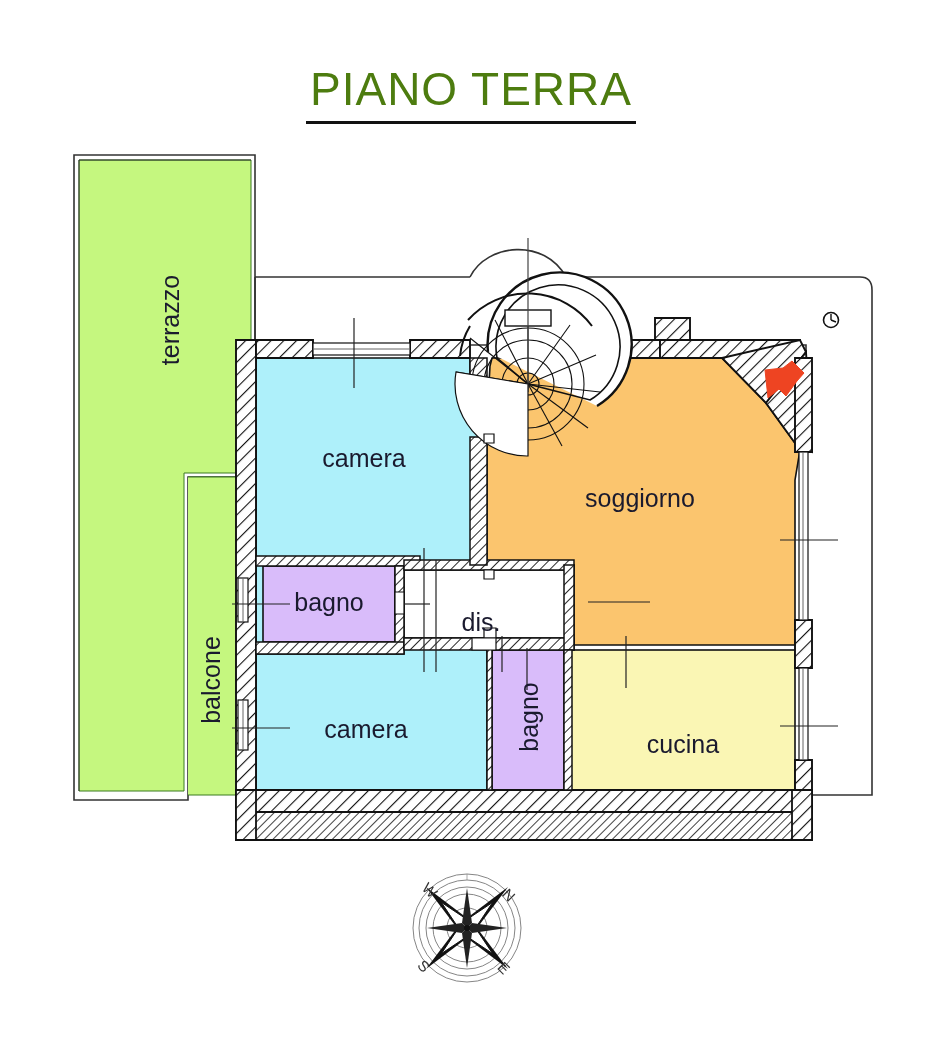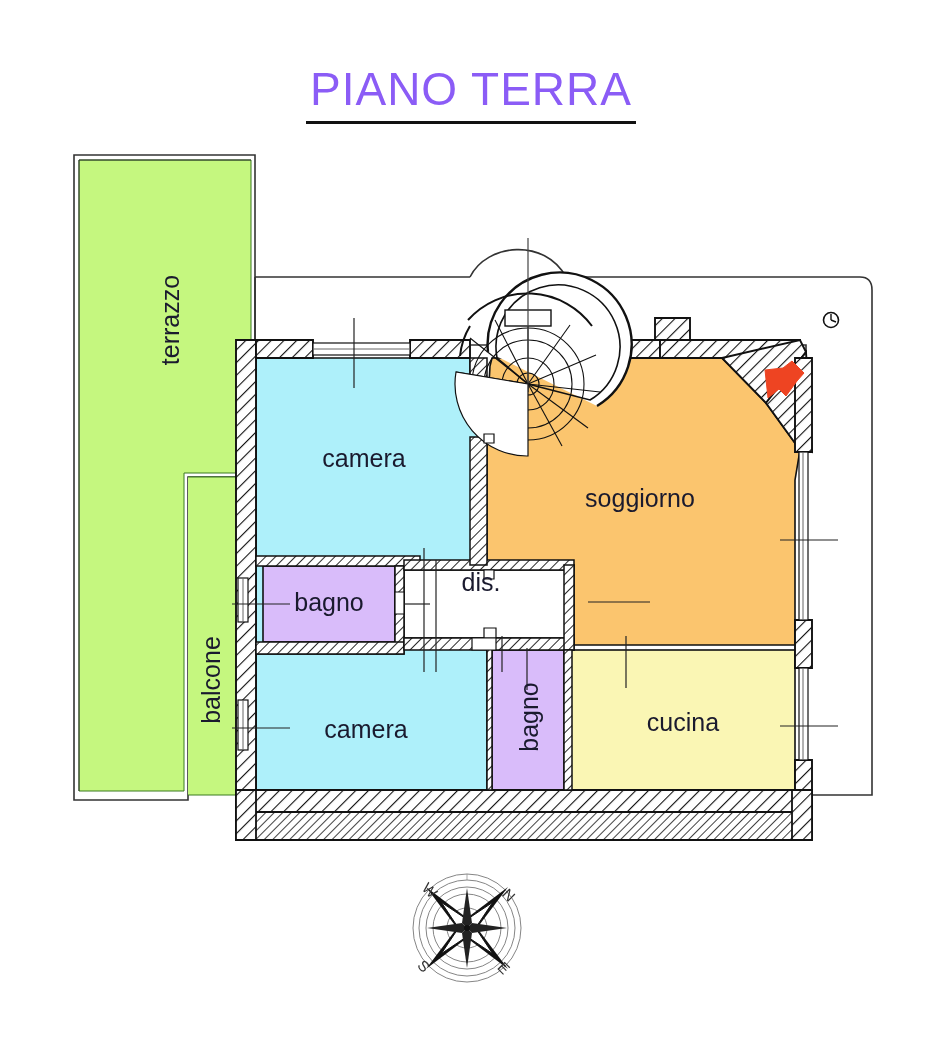--- a/index.html
+++ b/index.html
@@ -1,20 +1,20 @@
 <!DOCTYPE html>
 <html><head>
 <meta charset="utf-8">
 <style>
   html,body{margin:0;padding:0;background:#ffffff;}
   body{width:942px;height:1050px;position:relative;overflow:hidden;
        font-family:"Liberation Sans","DejaVu Sans",sans-serif;}
   #plan{position:absolute;left:0;top:0;width:942px;height:1050px;}
   .ttl{position:absolute;left:0;top:62px;width:942px;text-align:center;
-       font-size:46px;letter-spacing:1px;color:#8b5cf6;font-family:"Liberation Sans",sans-serif;}
+       font-size:46px;letter-spacing:1px;color:#4d7c0f;font-family:"Liberation Sans",sans-serif;}
   .ttl u{text-decoration:none;border-bottom:3px solid #111;padding:0 4px 6px 4px;}
   .rlbl{position:absolute;color:#1a1a2e;font-size:25px;white-space:nowrap;
         font-family:"Liberation Sans",sans-serif;}
 </style>
 </head>
 <body>
 
 <div class="ttl"><u>PIANO TERRA</u></div>
 
 <svg id="plan" viewBox="0 0 942 1050">
@@ -219,21 +219,21 @@
     </g>
     <circle r="3" fill="#111"></circle>
   </g>
 </svg>
 
 <div class="rlbl" style="left:170px;top:320px;transform:translate(-50%,-50%) rotate(-90deg);position:absolute;">terrazzo</div>
 <div class="rlbl" style="left:211px;top:680px;transform:translate(-50%,-50%) rotate(-90deg);position:absolute;">balcone</div>
 <div class="rlbl" style="left:364px;top:458px;transform:translate(-50%,-50%);position:absolute;">camera</div>
 <div class="rlbl" style="left:640px;top:498px;transform:translate(-50%,-50%);position:absolute;text-align:right;">soggiorno</div>
 <div class="rlbl" style="left:329px;top:602px;transform:translate(-50%,-50%);position:absolute;">bagno</div>
-<div class="rlbl" style="left:481px;top:582px;transform:translate(-50%,-50%);position:absolute;">dis.</div>
+<div class="rlbl" style="left:481px;top:622px;transform:translate(-50%,-50%);position:absolute;">dis.</div>
 <div class="rlbl" style="left:366px;top:729px;transform:translate(-50%,-50%);position:absolute;">camera</div>
 <div class="rlbl" style="left:529px;top:717px;transform:translate(-50%,-50%) rotate(-90deg);position:absolute;">bagno</div>
-<div class="rlbl" style="left:683px;top:722px;transform:translate(-50%,-50%);position:absolute;">cucina</div>
+<div class="rlbl" style="left:683px;top:744px;transform:translate(-50%,-50%);position:absolute;">cucina</div>
 
 <div style="position:absolute;left:509px;top:895px;transform:translate(-50%,-50%) rotate(45deg);font-size:15px;color:#333;">N</div>
 <div style="position:absolute;left:504px;top:968px;transform:translate(-50%,-50%) rotate(45deg);font-size:15px;color:#333;">E</div>
 <div style="position:absolute;left:424px;top:966px;transform:translate(-50%,-50%) rotate(45deg);font-size:15px;color:#333;">S</div>
 <div style="position:absolute;left:430px;top:890px;transform:translate(-50%,-50%) rotate(45deg);font-size:15px;color:#333;">W</div>
 
 </body></html>

